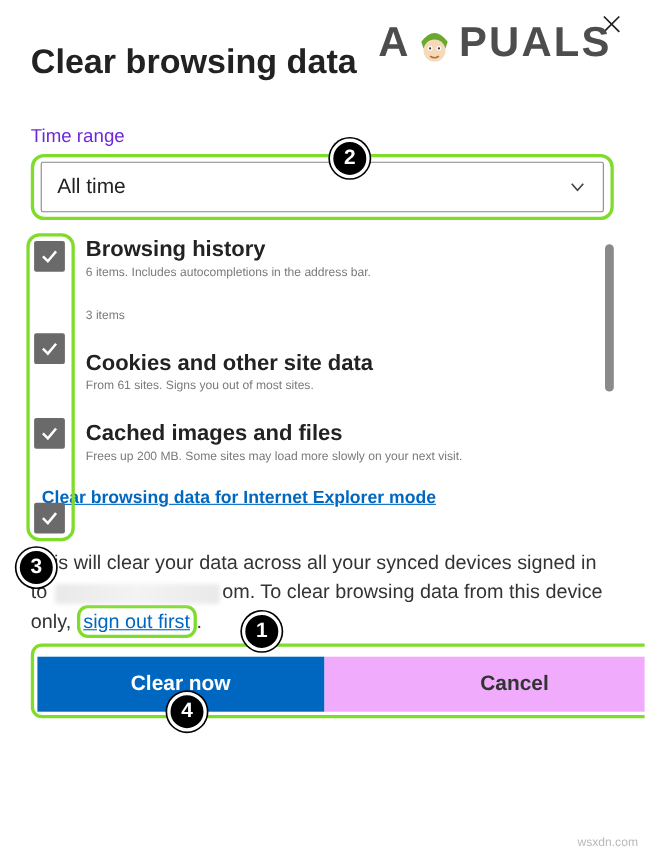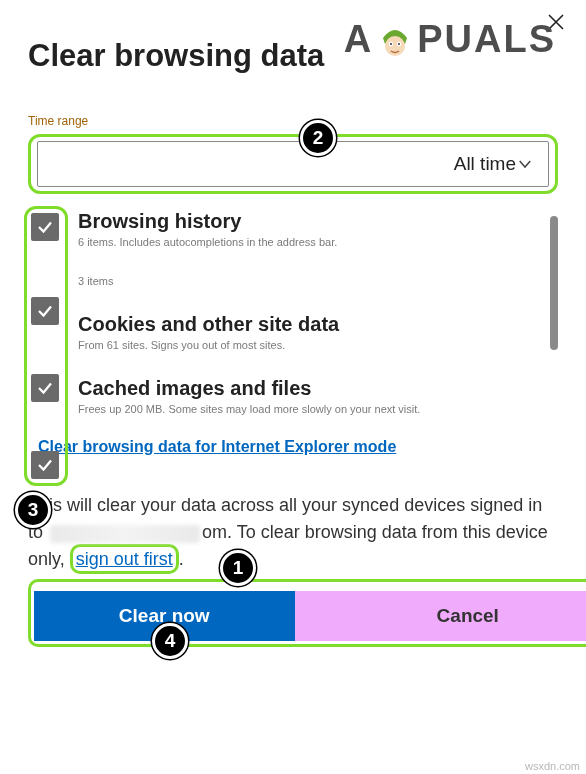--- a/index.html
+++ b/index.html
@@ -20,31 +20,31 @@
     padding: 4px 6px;
   }
   .logo {
     position: absolute; top: 18px; right: 30px;
     display: flex; align-items: center; gap: 2px;
     font-size: 38px; font-weight: 800; letter-spacing: 2px;
     color: #4d4d4d; font-family: Arial, sans-serif;
   }
   .logo .mascot { width: 40px; height: 40px; position: relative; }
   .title { font-size: 31px; font-weight: 600; margin: 14px 0 40px 0; }
-  .field-label { font-size: 12px; color: #a16207; margin-bottom: 6px; }
+  .field-label { font-size: 17px; color: #6d28d9; margin-bottom: 6px; }
 
   .hi-green { border: 3px solid #7fdc2a; border-radius: 12px; padding: 4px 6px; }
   .hi-green.tight { padding: 2px 3px; border-radius: 10px; }
 
   .select {
     width: 100%;
     border: 1px solid #888;
     padding: 11px 14px;
     font-size: 19px;
-    display: flex; align-items: center; justify-content: flex-end;
+    display: flex; align-items: center; justify-content: space-between;
     background: #fff; cursor: pointer;
     border-radius: 2px;
   }
   .chevron { width: 18px; height: 18px; }
 
   .options-area { position: relative; margin-top: 16px; }
   .checkbox-col {
     position: absolute; left: -4px; top: -4px;
     padding: 4px 6px 4px 4px;
   }

